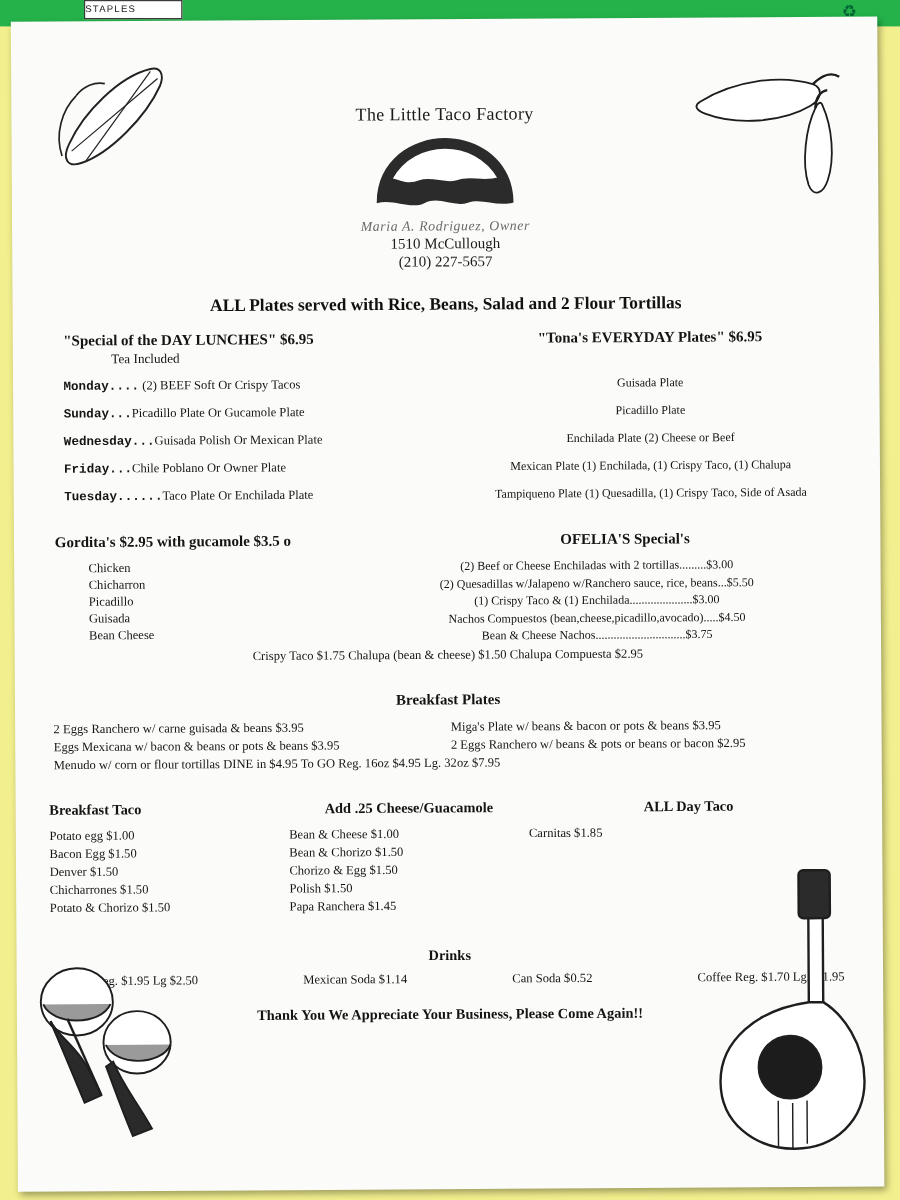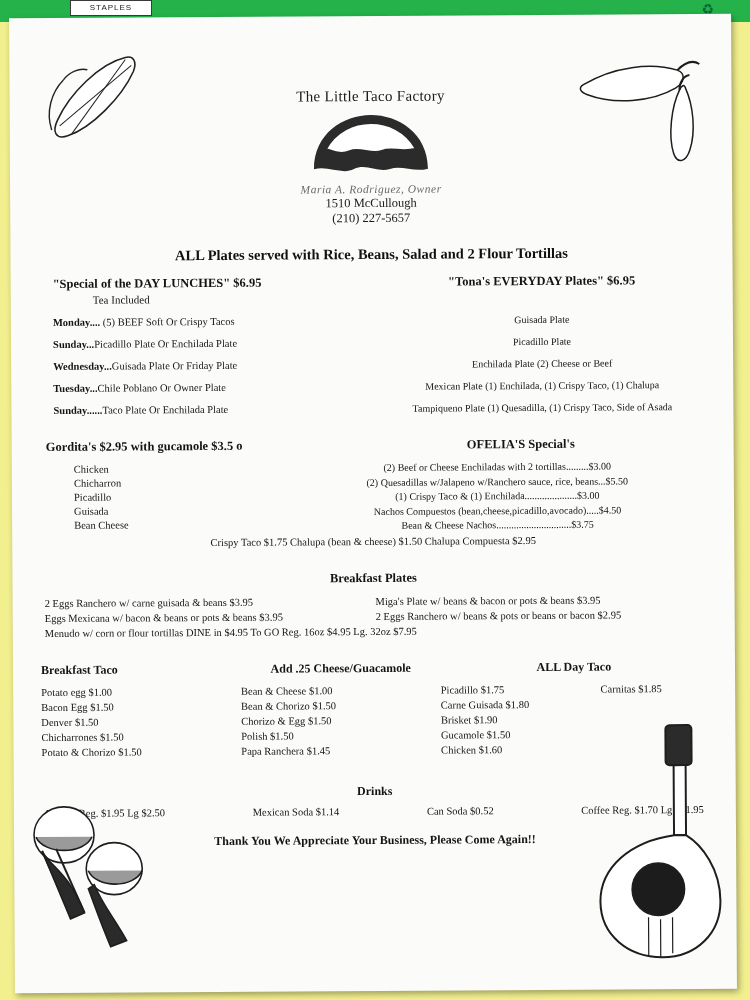--- a/index.html
+++ b/index.html
@@ -24,21 +24,21 @@
   }
   .staples-tab {
     position: absolute;
     left: 70px; top: 0px;
     width: 80px; height: 14px;
     background: #ffffff;
     border: 1px solid #3a3a3a;
     font-size: 8px;
     font-family: "Liberation Sans", sans-serif;
     letter-spacing: 1px;
-    text-align: center;
+    text-align: left;
     color: #222;
     line-height: 13px;
   }
   .recycled {
     position: absolute;
     right: 60px; top: 15px;
     font-size: 8px;
     font-family: Liberation Sans, sans-serif;
     color: #123;
   }
@@ -126,21 +126,21 @@
     font-size: 11px;
     margin-top: 2px;
   }
   .day-row {
     display: flex;
     font-size: 10.5px;
     margin-top: 11px;
   }
   .day-left { width: 50%; padding-left: 14px; }
   .day-right { width: 50%; text-align: center; font-size: 10px;}
-  .day-left b { font-weight: bold; }
+  .day-left b { font-weight: bold; font-family: Liberation Mono, monospace; }
 
   .gordita-head {
     display: flex;
     margin-top: 24px;
     font-size: 12.5px;
     font-weight: bold;
   }
   .gordita-head .l { width: 44%; padding-left: 6px;}
   .gordita-head .r { width: 56%; text-align: center; }
   .gordita-body { display: flex; margin-top: 8px; }
@@ -289,37 +289,37 @@
         <div class="col" style="text-align:center;">
           <div class="col-title">
             <span>"Tona's EVERYDAY Plates"</span>
             <span>$6.95</span>
           </div>
         </div>
       </div>
 
       <div>
         <div class="day-row">
-          <div class="day-left"><b>Monday....</b> <span>(5) BEEF Soft Or Crispy Tacos</span></div>
+          <div class="day-left"><b>Monday....</b> <span>(2) BEEF Soft Or Crispy Tacos</span></div>
           <div class="day-right">Guisada Plate</div>
         </div>
         <div class="day-row">
-          <div class="day-left"><b>Sunday...</b><span>Picadillo Plate Or Enchilada Plate</span></div>
+          <div class="day-left"><b>Sunday...</b><span>Picadillo Plate Or Gucamole Plate</span></div>
           <div class="day-right">Picadillo Plate</div>
         </div>
         <div class="day-row">
-          <div class="day-left"><b>Wednesday...</b><span>Guisada Plate Or Friday Plate</span></div>
+          <div class="day-left"><b>Wednesday...</b><span>Guisada Polish Or Mexican Plate</span></div>
           <div class="day-right">Enchilada Plate (2) Cheese or Beef</div>
         </div>
         <div class="day-row">
-          <div class="day-left"><b>Tuesday...</b><span>Chile Poblano Or Owner Plate</span></div>
+          <div class="day-left"><b>Friday...</b><span>Chile Poblano Or Owner Plate</span></div>
           <div class="day-right">Mexican Plate (1) Enchilada, (1) Crispy Taco, (1) Chalupa</div>
         </div>
         <div class="day-row">
-          <div class="day-left"><b>Sunday......</b><span>Taco Plate Or Enchilada Plate</span></div>
+          <div class="day-left"><b>Tuesday......</b><span>Taco Plate Or Enchilada Plate</span></div>
           <div class="day-right">Tampiqueno Plate (1) Quesadilla, (1) Crispy Taco, Side of Asada</div>
         </div>
       </div>
 
       <div class="gordita-head">
         <div class="l">Gordita's   $2.95 with gucamole $3.5 o</div>
         <div class="r">OFELIA'S Special's</div>
       </div>
 
       <div class="gordita-body">
@@ -372,27 +372,20 @@
             <li>Bean &amp; Cheese $1.00</li>
             <li>Bean &amp; Chorizo $1.50</li>
             <li>Chorizo &amp; Egg $1.50</li>
             <li>Polish $1.50</li>
             <li>Papa Ranchera $1.45</li>
           </ul>
         </div>
         <div class="c3">
           <div class="head">ALL Day Taco</div>
           <div class="c3-inner">
-            <ul>
-              <li>Picadillo $1.75</li>
-              <li>Carne Guisada $1.80</li>
-              <li>Brisket $1.90</li>
-              <li>Gucamole $1.50</li>
-              <li>Chicken $1.60</li>
-            </ul>
             <ul class="second">
               <li>Carnitas $1.85</li>
             </ul>
           </div>
         </div>
       </div>
 
       <div class="drinks-title">Drinks</div>
       <div class="drinks-row">
         <span>Ice Tea Reg. $1.95 Lg $2.50</span>

